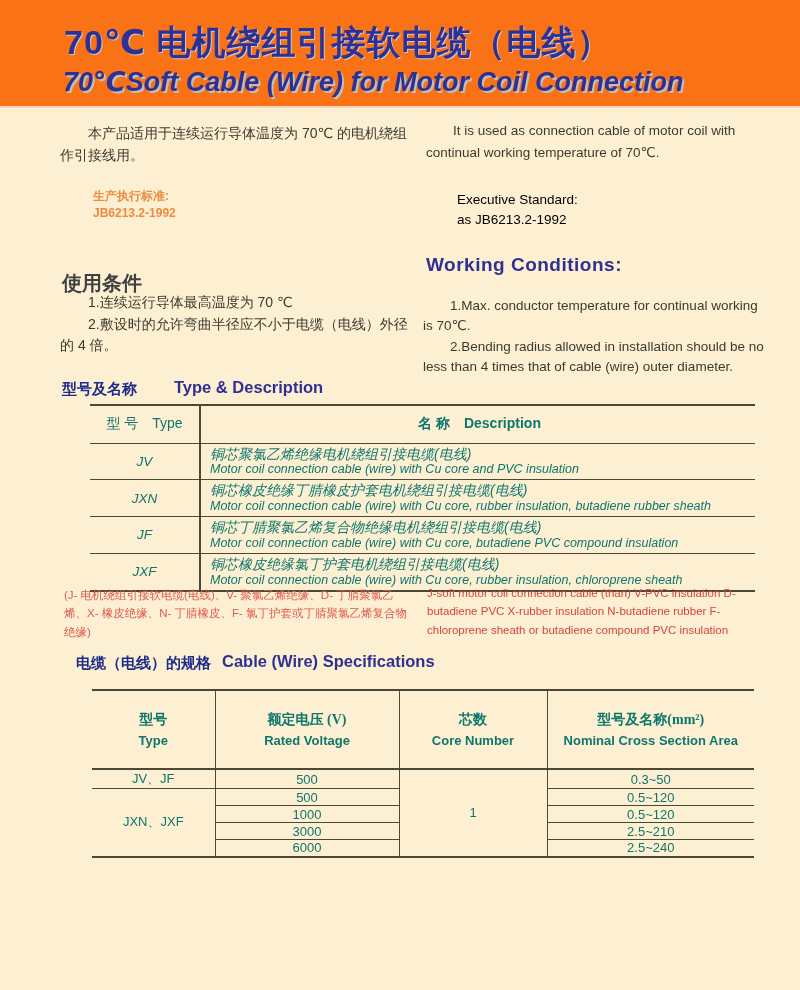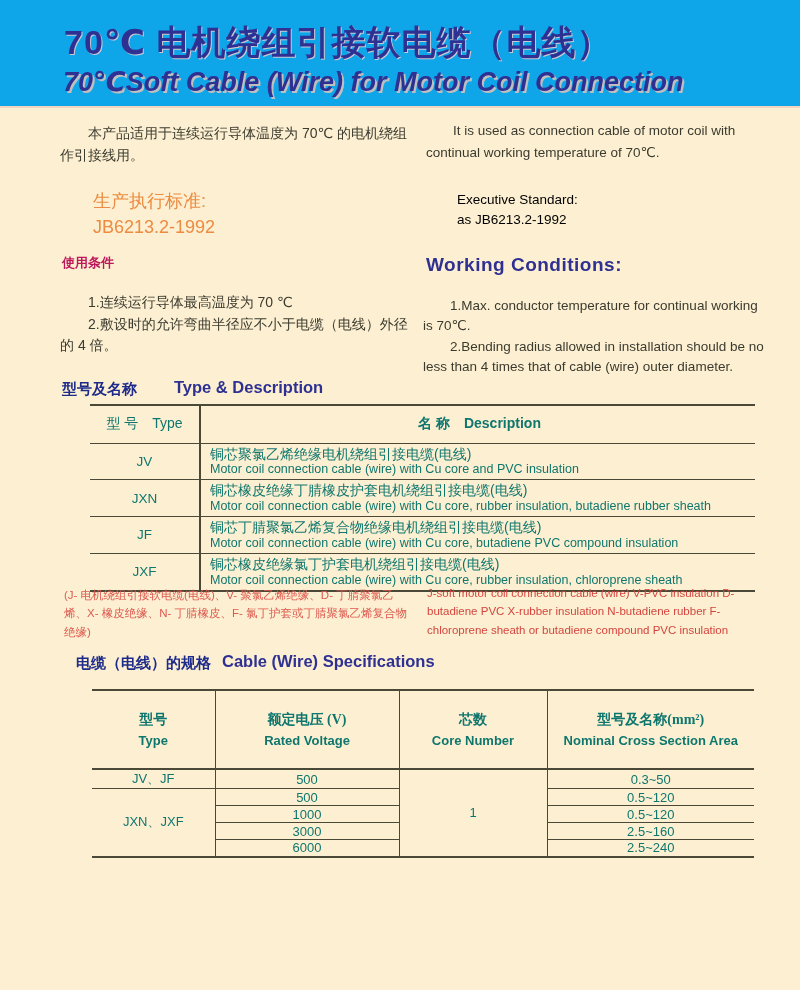--- a/index.html
+++ b/index.html
@@ -6,21 +6,21 @@
   html,body { background:#ffffff; }
   .page {
     position:relative; width:800px; height:990px;
     background:#fdf0d2; overflow:hidden;
     font-family:"Liberation Sans","DejaVu Sans",sans-serif;
     color:#3b3a2f;
   }
   
   .header-band {
     position:absolute; left:0; top:0; width:800px; height:108px;
-    background:#0ea5e9; border-bottom:2px solid #f4d6c0;
+    background:#f97316; border-bottom:2px solid #f4d6c0;
   }
   .title-zh {
     position:absolute; left:64px; top:20px;
     font-size:34px; font-weight:bold; color:#2e3192;
     letter-spacing:1px; white-space:nowrap;
     text-shadow:1px 1px 0 #c9c9d6;
   }
   .title-en {
     position:absolute; left:63px; top:66px;
     font-size:27px; font-weight:bold; font-style:italic; color:#2e3192;
@@ -30,30 +30,30 @@
   .intro-zh {
     position:absolute; left:60px; top:122px; width:352px;
     font-size:14px; line-height:1.6; text-indent:2em;
   }
   .intro-en {
     position:absolute; left:426px; top:120px; width:336px;
     font-size:13.5px; line-height:1.65; text-indent:2em;
   }
   .std-zh {
     position:absolute; left:93px; top:188px;
-    font-size:18px; line-height:1.45; color:#ec8b41;
+    font-size:12px; line-height:1.45; color:#ec8b41;font-weight:bold;
   }
   .std-en {
     position:absolute; left:457px; top:190px;
     font-size:13.5px; line-height:1.45; color:#000000;
   }
   
   .cond-h-zh {
-    position:absolute; left:62px; top:254px;
-    font-size:13px; font-weight:bold; color:#be185d;
+    position:absolute; left:62px; top:270px;
+    font-size:20px; font-weight:bold; color:#404040;
   }
   .cond-h-en {
     position:absolute; left:426px; top:254px;
     font-size:19px; font-weight:bold; color:#2e3192; letter-spacing:.5px;
   }
   .cond-zh { position:absolute; left:60px; top:292px; width:354px; font-size:14px; line-height:1.55; }
   .cond-en { position:absolute; left:423px; top:296px; width:342px; font-size:13.5px; line-height:1.5; }
   .cond-zh p, .cond-en p { text-indent:2em; }
   
   .sec-h-zh { position:absolute; font-size:15px; font-weight:bold; color:#1e2b8a; white-space:nowrap; }
@@ -64,21 +64,21 @@
   .sec2-en { left:222px; top:652px; }
   
   table { border-collapse:collapse; table-layout:fixed; color:#0f766e; }
   .tbl1 {
     position:absolute; left:90px; top:404px; width:665px;
     border-top:2px solid #4a4937; border-bottom:2px solid #4a4937;
   }
   .tbl1 th, .tbl1 td { border-bottom:1px solid #4a4937; vertical-align:middle; }
   .tbl1 .c-type { width:110px; border-right:2px solid #4a4937; text-align:center; font-weight:normal; }
   .tbl1 thead th { height:38px; font-size:14px; font-weight:normal; }
-  .tbl1 tbody td { height:33px; }
+  .tbl1 tbody td { height:33px;font-style:italic; }
   .tbl1 .c-desc { padding:2px 6px 2px 9px; }
   .th-gap { display:inline-block; width:14px; }
   .desc-zh { font-size:14px; line-height:1.2; }
   .desc-en { font-size:12.5px; line-height:1.2; }
   .type-code { font-size:13.5px; }
   
   .fn-zh {
     position:absolute; left:64px; top:586px; width:350px;
     font-size:11.5px; line-height:1.6; color:#dc5a50;
   }
@@ -175,21 +175,21 @@
         <td class="c-type type-code">JXF</td>
         <td class="c-desc">
           <div class="desc-zh">铜芯橡皮绝缘氯丁护套电机绕组引接电缆(电线)</div>
           <div class="desc-en">Motor coil connection cable (wire) with Cu core, rubber insulation, chloroprene sheath</div>
         </td>
       </tr>
     </tbody>
   </table>
 
   <p class="fn-zh">(J- 电机绕组引接软电缆(电线)、V- 聚氯乙烯绝缘、D- 丁腈聚氯乙烯、X- 橡皮绝缘、N- 丁腈橡皮、F- 氯丁护套或丁腈聚氯乙烯复合物绝缘)</p>
-  <p class="fn-en">J-soft motor coil connection cable (wire)  V-PVC insulation  D-butadiene PVC  X-rubber insulation  N-butadiene rubber  F-chloroprene sheath or butadiene compound PVC insulation</p>
+  <p class="fn-en">J-soft motor coil connection cable (than)  V-PVC insulation  D-butadiene PVC  X-rubber insulation  N-butadiene rubber  F-chloroprene sheath or butadiene compound PVC insulation</p>
 
   <div class="sec-h-zh sec2-zh">电缆（电线）的规格</div>
   <div class="sec-h-en sec2-en">Cable (Wire) Specifications</div>
 
   <table class="tbl2">
     <colgroup>
         <col class="c1">
         <col class="c2">
         <col class="c3">
         <col class="c4">
@@ -225,21 +225,21 @@
         <td class="vline" rowspan="4">JXN、JXF</td>
         <td class="vline rb">500</td>
         <td class="rb">0.5~120</td>
       </tr>
       <tr>
         <td class="vline rb">1000</td>
         <td class="rb">0.5~120</td>
       </tr>
       <tr>
         <td class="vline rb">3000</td>
-        <td class="rb">2.5~160</td>
+        <td class="rb">2.5~210</td>
       </tr>
       <tr>
         <td class="vline">6000</td>
         <td>2.5~240</td>
       </tr>
     </tbody>
   </table>
 
 </div>
 

